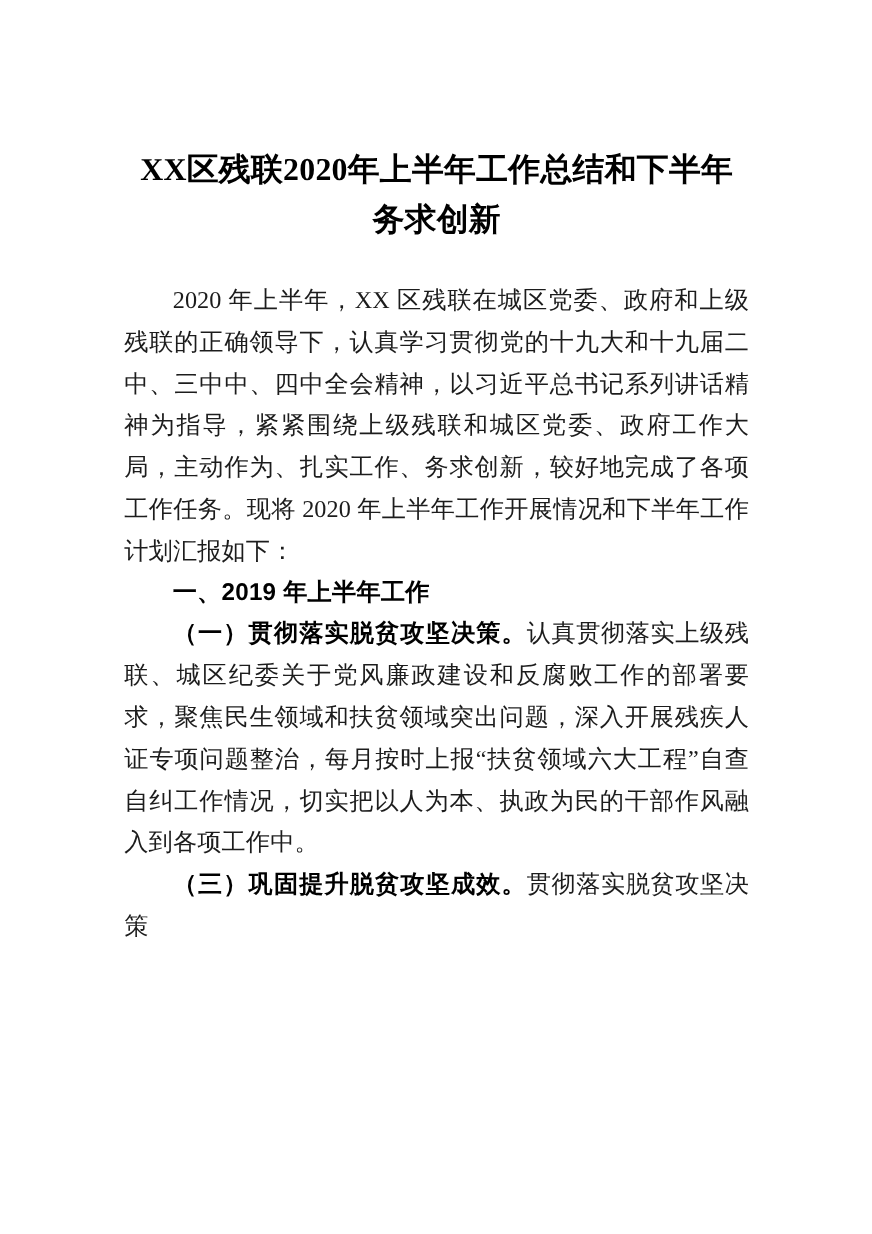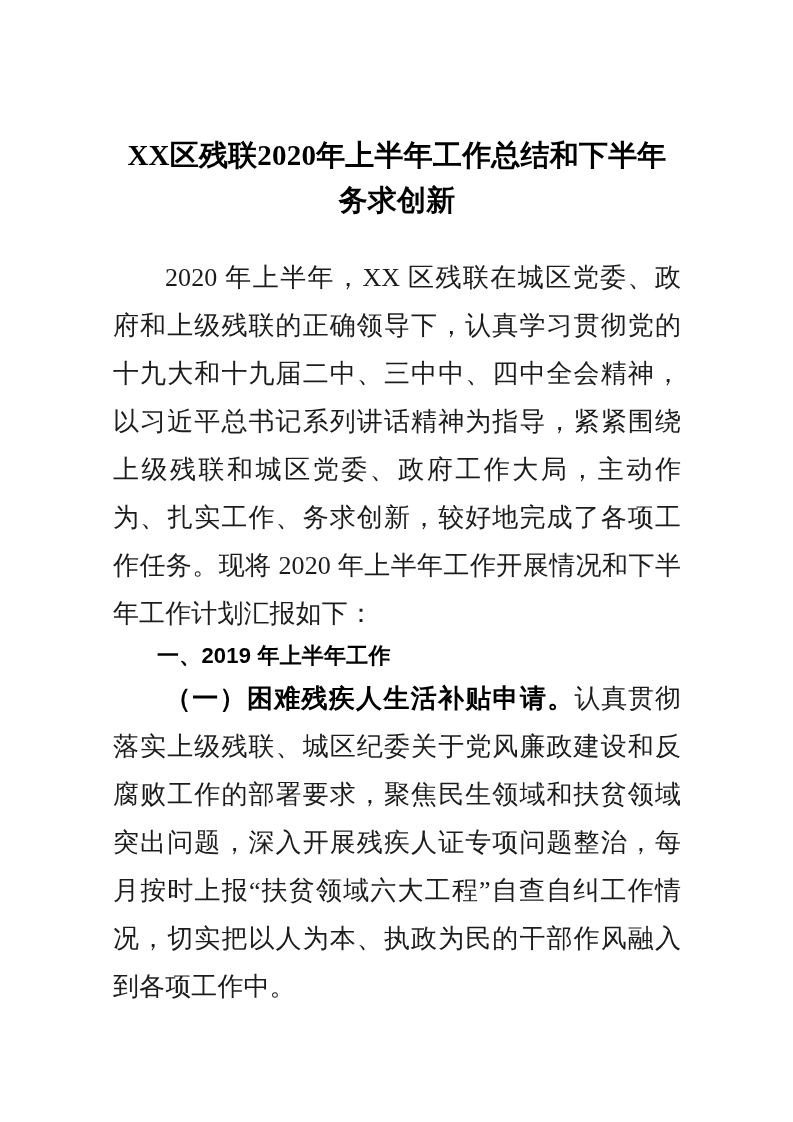--- a/index.html
+++ b/index.html
@@ -46,22 +46,22 @@
   }
 
   
   .body-block {
     margin-top: 31px;
   }
 
   p.para {
     margin: 0;
     font-family: "Liberation Serif", "DejaVu Serif", serif;
-    font-size: 26px;
-    line-height: 48px;
+    font-size: 22px;
+    line-height: 38px;
     text-align: justify;
     text-align-last: left;
     text-justify: inter-character;
     color: #1c1c1c;
     letter-spacing: 0.1px;
   }
 
   p.para.indent {
     text-indent: 2em;
   }
@@ -101,19 +101,20 @@
       <span>XX区残联2020年上半年工作总结和下半年</span><br>
       <span>务求创新</span>
     </h1>
 
     <div class="body-block">
 
       <p class="para indent">2020 年上半年，XX 区残联在城区党委、政府和上级残联的正确领导下，认真学习贯彻党的十九大和十九届二中、三中中、四中全会精神，以习近平总书记系列讲话精神为指导，紧紧围绕上级残联和城区党委、政府工作大局，主动作为、扎实工作、务求创新，较好地完成了各项工作任务。现将 2020 年上半年工作开展情况和下半年工作计划汇报如下：</p>
 
       <p class="heading-1">一、2019 年上半年工作</p>
 
-      <p class="para indent"><span class="lead">（一）困难残疾人生活补贴申请。</span><span class="tail">认真贯彻落实上级残联、城区纪委关于党风廉政建设和反腐败工作的部署要求，聚焦民生领域和扶贫领域突出问题，深入开展残疾人证专项问题整治，每月按时上报“扶贫领域六大工程”自查自纠工作情况，切实把以人为本、执政为民的干部作风融入到各项工作中。</span></p>
+      <p class="para indent"><span class="lead">（一）贯彻落实脱贫攻坚决策。</span><span class="tail">认真贯彻落实上级残联、城区纪委关于党风廉政建设和反腐败工作的部署要求，聚焦民生领域和扶贫领域突出问题，深入开展残疾人证专项问题整治，每月按时上报“扶贫领域六大工程”自查自纠工作情况，切实把以人为本、执政为民的干部作风融入到各项工作中。</span></p>
 
 
+      <p class="para indent"><span class="lead">（三）巩固提升脱贫攻坚成效。</span><span class="tail">贯彻落实脱贫攻坚决策</span></p>
 
     </div>
   </div>
 </div>
 
 </body></html>

